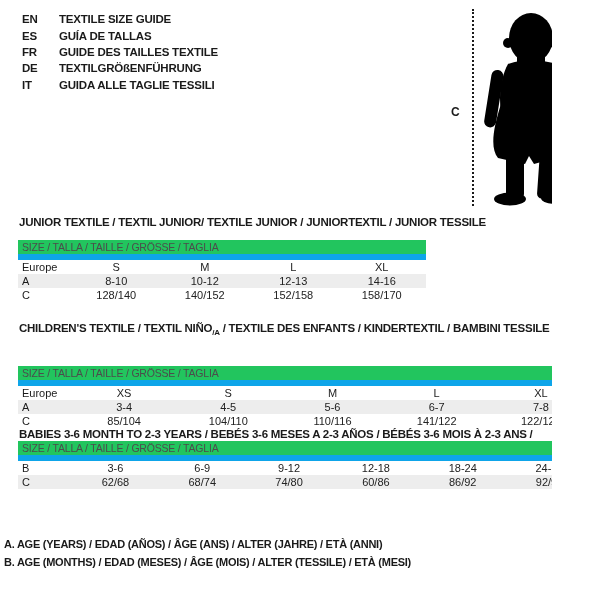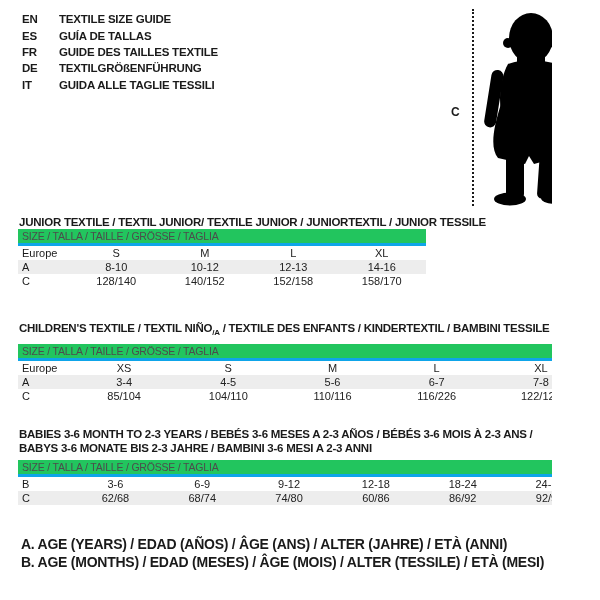--- a/index.html
+++ b/index.html
@@ -14,31 +14,31 @@
   
   .figure{position:absolute;left:440px;top:6px;width:158px;height:204px;}
   .height-line{position:absolute;left:32px;top:3px;height:197px;width:0;border-left:2px dotted #1a1a1a;}
   .height-label{position:absolute;left:11px;top:99px;font-weight:bold;font-size:12px;}
   .baby-svg{position:absolute;left:44px;top:1px;}
   
   .section{position:absolute;left:18px;}
   .sec-w1{width:408px;}
   .sec-w2{width:575px;}
   .sec-title{font-weight:bold;font-size:11.5px;letter-spacing:-0.25px;line-height:14px;padding-left:1px;white-space:nowrap;}
-  .title-gap-1{}
-  .title-gap-2{margin-bottom:4px;}
+  .title-gap-1{margin-bottom:11px;}
+  .title-gap-2{margin-bottom:26px;}
   .title-gap-3{margin-bottom:5px;}
   .sub{font-size:8px;vertical-align:sub;}
   .size-bar{background:#22c55e;color:#4c4c4c;font-size:10.5px;height:14px;line-height:14px;padding-left:4px;letter-spacing:-0.2px;}
-  table.size-table{border-collapse:collapse;table-layout:fixed;width:100%;border-top:3px solid #0ea5e9;font-size:11px;}
+  table.size-table{border-collapse:collapse;table-layout:fixed;width:100%;border-top:6px solid #0ea5e9;font-size:11px;}
   .size-table td{height:14px;padding:0;text-align:center;white-space:nowrap;color:#222;}
   .size-table td.lbl{width:50px;text-align:left;padding-left:4px;color:#1a1a1a;}
   tr.shaded td{background:#ededed;}
   
-  .footnotes{position:absolute;left:21px;top:536px;font-weight:bold;font-size:14px;letter-spacing:-0.25px;line-height:17.6px;white-space:nowrap;}
+  .footnotes{position:absolute;left:4px;top:536px;font-weight:bold;font-size:11px;letter-spacing:-0.25px;line-height:17.6px;white-space:nowrap;}
 </style>
 </head>
 <body>
 
 <div class="canvas">
 
   <div class="lang-list">
     <div class="lang-row">
       <span class="lang-code">EN</span>
       <span>TEXTILE SIZE GUIDE</span>
@@ -132,30 +132,29 @@
         <td>4-5</td>
         <td>5-6</td>
         <td>6-7</td>
         <td>7-8</td>
       </tr>
       <tr>
         <td class="lbl">C</td>
         <td>85/104</td>
         <td>104/110</td>
         <td>110/116</td>
-        <td>116/226</td>
+        <td>141/122</td>
         <td>122/128</td>
       </tr>
     </tbody>
       </table>
   </div>
 
   <div class="section sec-w2" style="top:427px">
     <div class="sec-title">BABIES 3-6 MONTH TO 2-3 YEARS / BEBÉS 3-6 MESES A 2-3 AÑOS / BÉBÉS 3-6 MOIS À 2-3 ANS /</div>
-    <div class="sec-title title-gap-3">BABYS 3-6 MONATE BIS 2-3 JAHRE / BAMBINI 3-6 MESI A 2-3 ANNI</div>
     <div class="size-bar">SIZE / TALLA / TAILLE / GRÖSSE / TAGLIA</div>
     <table class="size-table">
       <tbody>
           <tr>
         <td class="lbl">B</td>
         <td>3-6</td>
         <td>6-9</td>
         <td>9-12</td>
         <td>12-18</td>
         <td>18-24</td>

